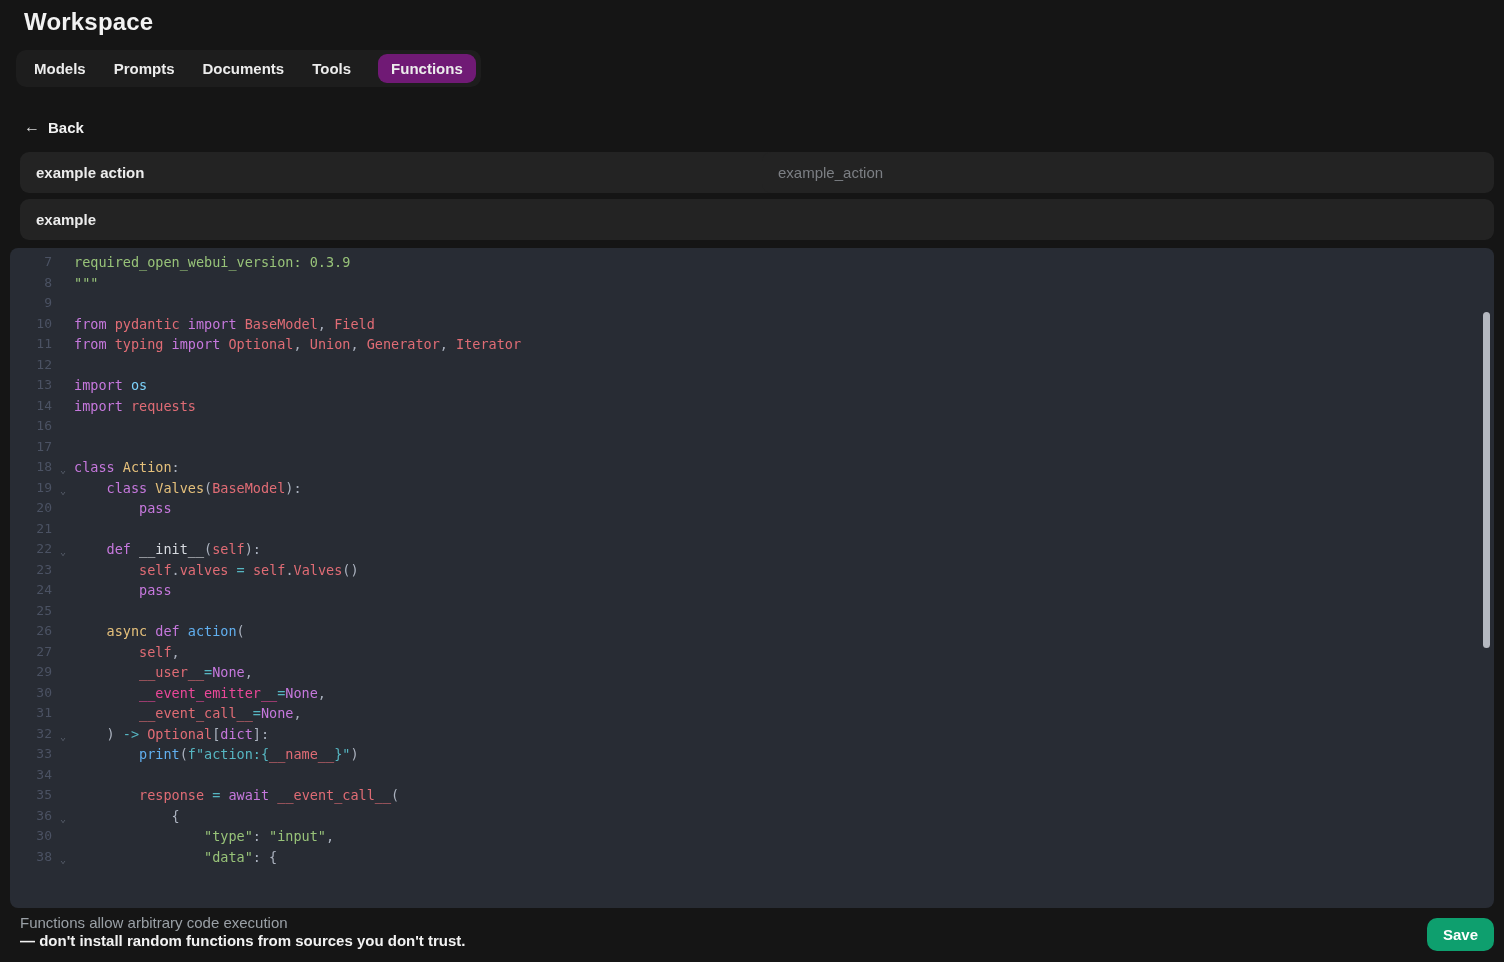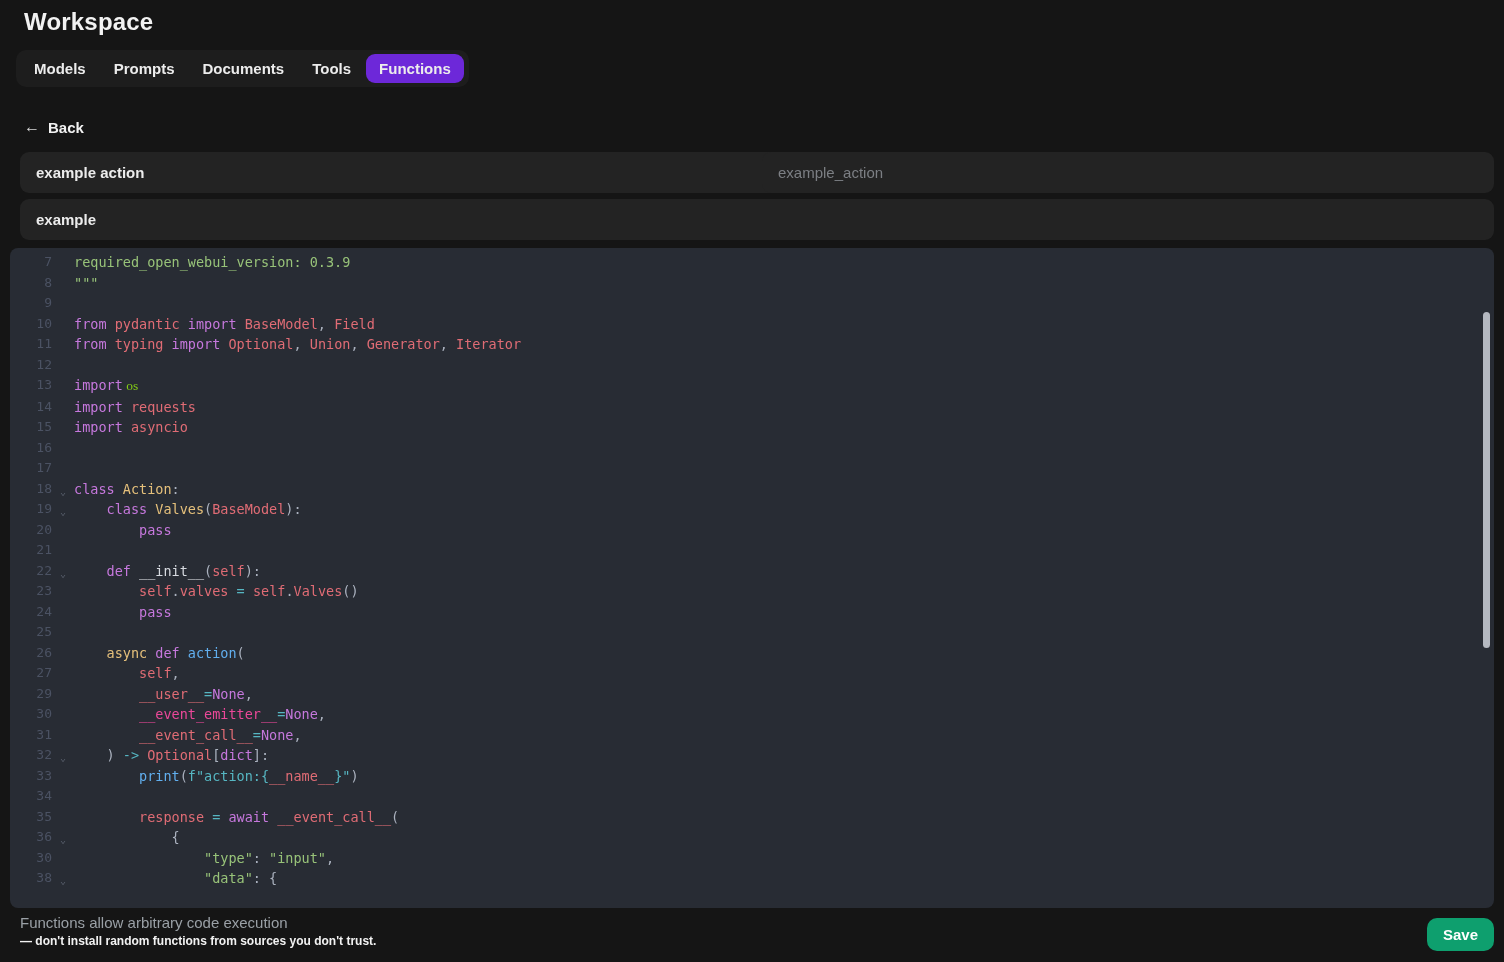--- a/index.html
+++ b/index.html
@@ -20,21 +20,21 @@
     position:absolute; left:16px; top:50px; height:37px;
     background:#1d1d1d; border-radius:10px;
     display:flex; align-items:center; padding:4px 5px; gap:2px;
   }
   .tab {
     border:none; background:transparent; color:#ececec;
     font-family:"Liberation Sans", sans-serif;
     font-size:15px; font-weight:700; padding:6px 13px; border-radius:9px;
     cursor:pointer; line-height:17px;
   }
-  .tab.active { background:#6d28d9; }
+  .tab.active { background:#701a75;margin-left:12px; }
   
   .back-row { position:absolute; left:24px; top:118px; }
   .back {
     display:inline-flex; align-items:center; gap:8px; cursor:pointer;
     color:#f2f2f2; font-size:15px; font-weight:700; text-decoration:none;
   }
   .back .arrow { font-size:16px; font-weight:400; color:#d8d8d8; }
   
   .field {
     position:absolute; height:41px; background:#232323; border:none;
@@ -66,21 +66,21 @@
     position:absolute; right:4px; top:64px; width:7px; height:336px;
     background:#b4b8c0; border-radius:4px;
   }
   
   .footer {
     position:absolute; left:0; top:908px; width:1504px; height:54px;
     display:flex; align-items:flex-start; justify-content:space-between;
     padding:6px 10px 0 20px;
   }
   .warn-1 { color:#9aa0a6; font-size:15px; line-height:18px; }
-  .warn-2 { color:#f2f2f2; font-size:12px; font-weight:600; line-height:18px; }
+  .warn-2 { color:#f2f2f2; font-size:15px; font-weight:600; line-height:18px; }
   .save-btn {
     margin-top:4px; border:none; background:#0e9f6e; color:#ffffff;
     font-family:"Liberation Sans", sans-serif; font-size:15px; font-weight:700;
     padding:8px 16px; border-radius:10px; cursor:pointer;
   }
 </style>
 </head>
 <body>
 
 <div class="title">Workspace</div>
@@ -107,23 +107,22 @@
 <input id="fld-desc" class="field" type="text" value="example" style="">
 
 <div class="editor">
   <div id="code-lines">
       <div class="cm-line"><span class="ln">7</span><span class="fold"></span><span class="code"><span style="color: rgb(152, 195, 121);">required_open_webui_version: 0.3.9</span></span></div>
       <div class="cm-line"><span class="ln">8</span><span class="fold"></span><span class="code"><span style="color: rgb(152, 195, 121);">"""</span></span></div>
       <div class="cm-line"><span class="ln">9</span><span class="fold"></span><span class="code"></span></div>
       <div class="cm-line"><span class="ln">10</span><span class="fold"></span><span class="code"><span style="color: rgb(198, 120, 221);">from</span><span style="color: rgb(224, 108, 117);"> pydantic</span><span style="color: rgb(198, 120, 221);"> import</span><span style="color: rgb(224, 108, 117);"> BaseModel</span><span style="color: rgb(171, 178, 191);">,</span><span style="color: rgb(224, 108, 117);"> Field</span></span></div>
       <div class="cm-line"><span class="ln">11</span><span class="fold"></span><span class="code"><span style="color: rgb(198, 120, 221);">from</span><span style="color: rgb(224, 108, 117);"> typing</span><span style="color: rgb(198, 120, 221);"> import</span><span style="color: rgb(224, 108, 117);"> Optional</span><span style="color: rgb(171, 178, 191);">,</span><span style="color: rgb(224, 108, 117);"> Union</span><span style="color: rgb(171, 178, 191);">,</span><span style="color: rgb(224, 108, 117);"> Generator</span><span style="color: rgb(171, 178, 191);">,</span><span style="color: rgb(224, 108, 117);"> Iterator</span></span></div>
       <div class="cm-line"><span class="ln">12</span><span class="fold"></span><span class="code"></span></div>
-      <div class="cm-line"><span class="ln">13</span><span class="fold"></span><span class="code"><span style="color: rgb(198, 120, 221);">import</span><span style="color: #84cc16; font-family: Liberation Serif, serif;"> os</span></span></div>
+      <div class="cm-line"><span class="ln">13</span><span class="fold"></span><span class="code"><span style="color: rgb(198, 120, 221);">import</span><span style="color: #7dd3fc;"> os</span></span></div>
       <div class="cm-line"><span class="ln">14</span><span class="fold"></span><span class="code"><span style="color: rgb(198, 120, 221);">import</span><span style="color: rgb(224, 108, 117);"> requests</span></span></div>
-      <div class="cm-line"><span class="ln">15</span><span class="fold"></span><span class="code"><span style="color: rgb(198, 120, 221);">import</span><span style="color: rgb(224, 108, 117);"> asyncio</span></span></div>
       <div class="cm-line"><span class="ln">16</span><span class="fold"></span><span class="code"></span></div>
       <div class="cm-line"><span class="ln">17</span><span class="fold"></span><span class="code"></span></div>
       <div class="cm-line"><span class="ln">18</span><span class="fold">⌄</span><span class="code"><span style="color: rgb(198, 120, 221);">class</span><span style="color: rgb(229, 192, 123);"> Action</span><span style="color: rgb(171, 178, 191);">:</span></span></div>
       <div class="cm-line"><span class="ln">19</span><span class="fold">⌄</span><span class="code"><span style="color: rgb(171, 178, 191);">    </span><span style="color: rgb(198, 120, 221);">class</span><span style="color: rgb(229, 192, 123);"> Valves</span><span style="color: rgb(171, 178, 191);">(</span><span style="color: rgb(224, 108, 117);">BaseModel</span><span style="color: rgb(171, 178, 191);">):</span></span></div>
       <div class="cm-line"><span class="ln">20</span><span class="fold"></span><span class="code"><span style="color: rgb(171, 178, 191);">        </span><span style="color: rgb(198, 120, 221);">pass</span></span></div>
       <div class="cm-line"><span class="ln">21</span><span class="fold"></span><span class="code"></span></div>
       <div class="cm-line"><span class="ln">22</span><span class="fold">⌄</span><span class="code"><span style="color: rgb(171, 178, 191);">    </span><span style="color: rgb(198, 120, 221);">def</span><span style="color: rgb(215, 218, 224);"> __init__</span><span style="color: rgb(171, 178, 191);">(</span><span style="color: rgb(224, 108, 117);">self</span><span style="color: rgb(171, 178, 191);">):</span></span></div>
       <div class="cm-line"><span class="ln">23</span><span class="fold"></span><span class="code"><span style="color: rgb(171, 178, 191);">        </span><span style="color: rgb(224, 108, 117);">self</span><span style="color: rgb(171, 178, 191);">.</span><span style="color: rgb(224, 108, 117);">valves</span><span style="color: rgb(171, 178, 191);"> </span><span style="color: rgb(86, 182, 194);">=</span><span style="color: rgb(171, 178, 191);"> </span><span style="color: rgb(224, 108, 117);">self</span><span style="color: rgb(171, 178, 191);">.</span><span style="color: rgb(224, 108, 117);">Valves</span><span style="color: rgb(171, 178, 191);">()</span></span></div>
       <div class="cm-line"><span class="ln">24</span><span class="fold"></span><span class="code"><span style="color: rgb(171, 178, 191);">        </span><span style="color: rgb(198, 120, 221);">pass</span></span></div>
       <div class="cm-line"><span class="ln">25</span><span class="fold"></span><span class="code"></span></div>

